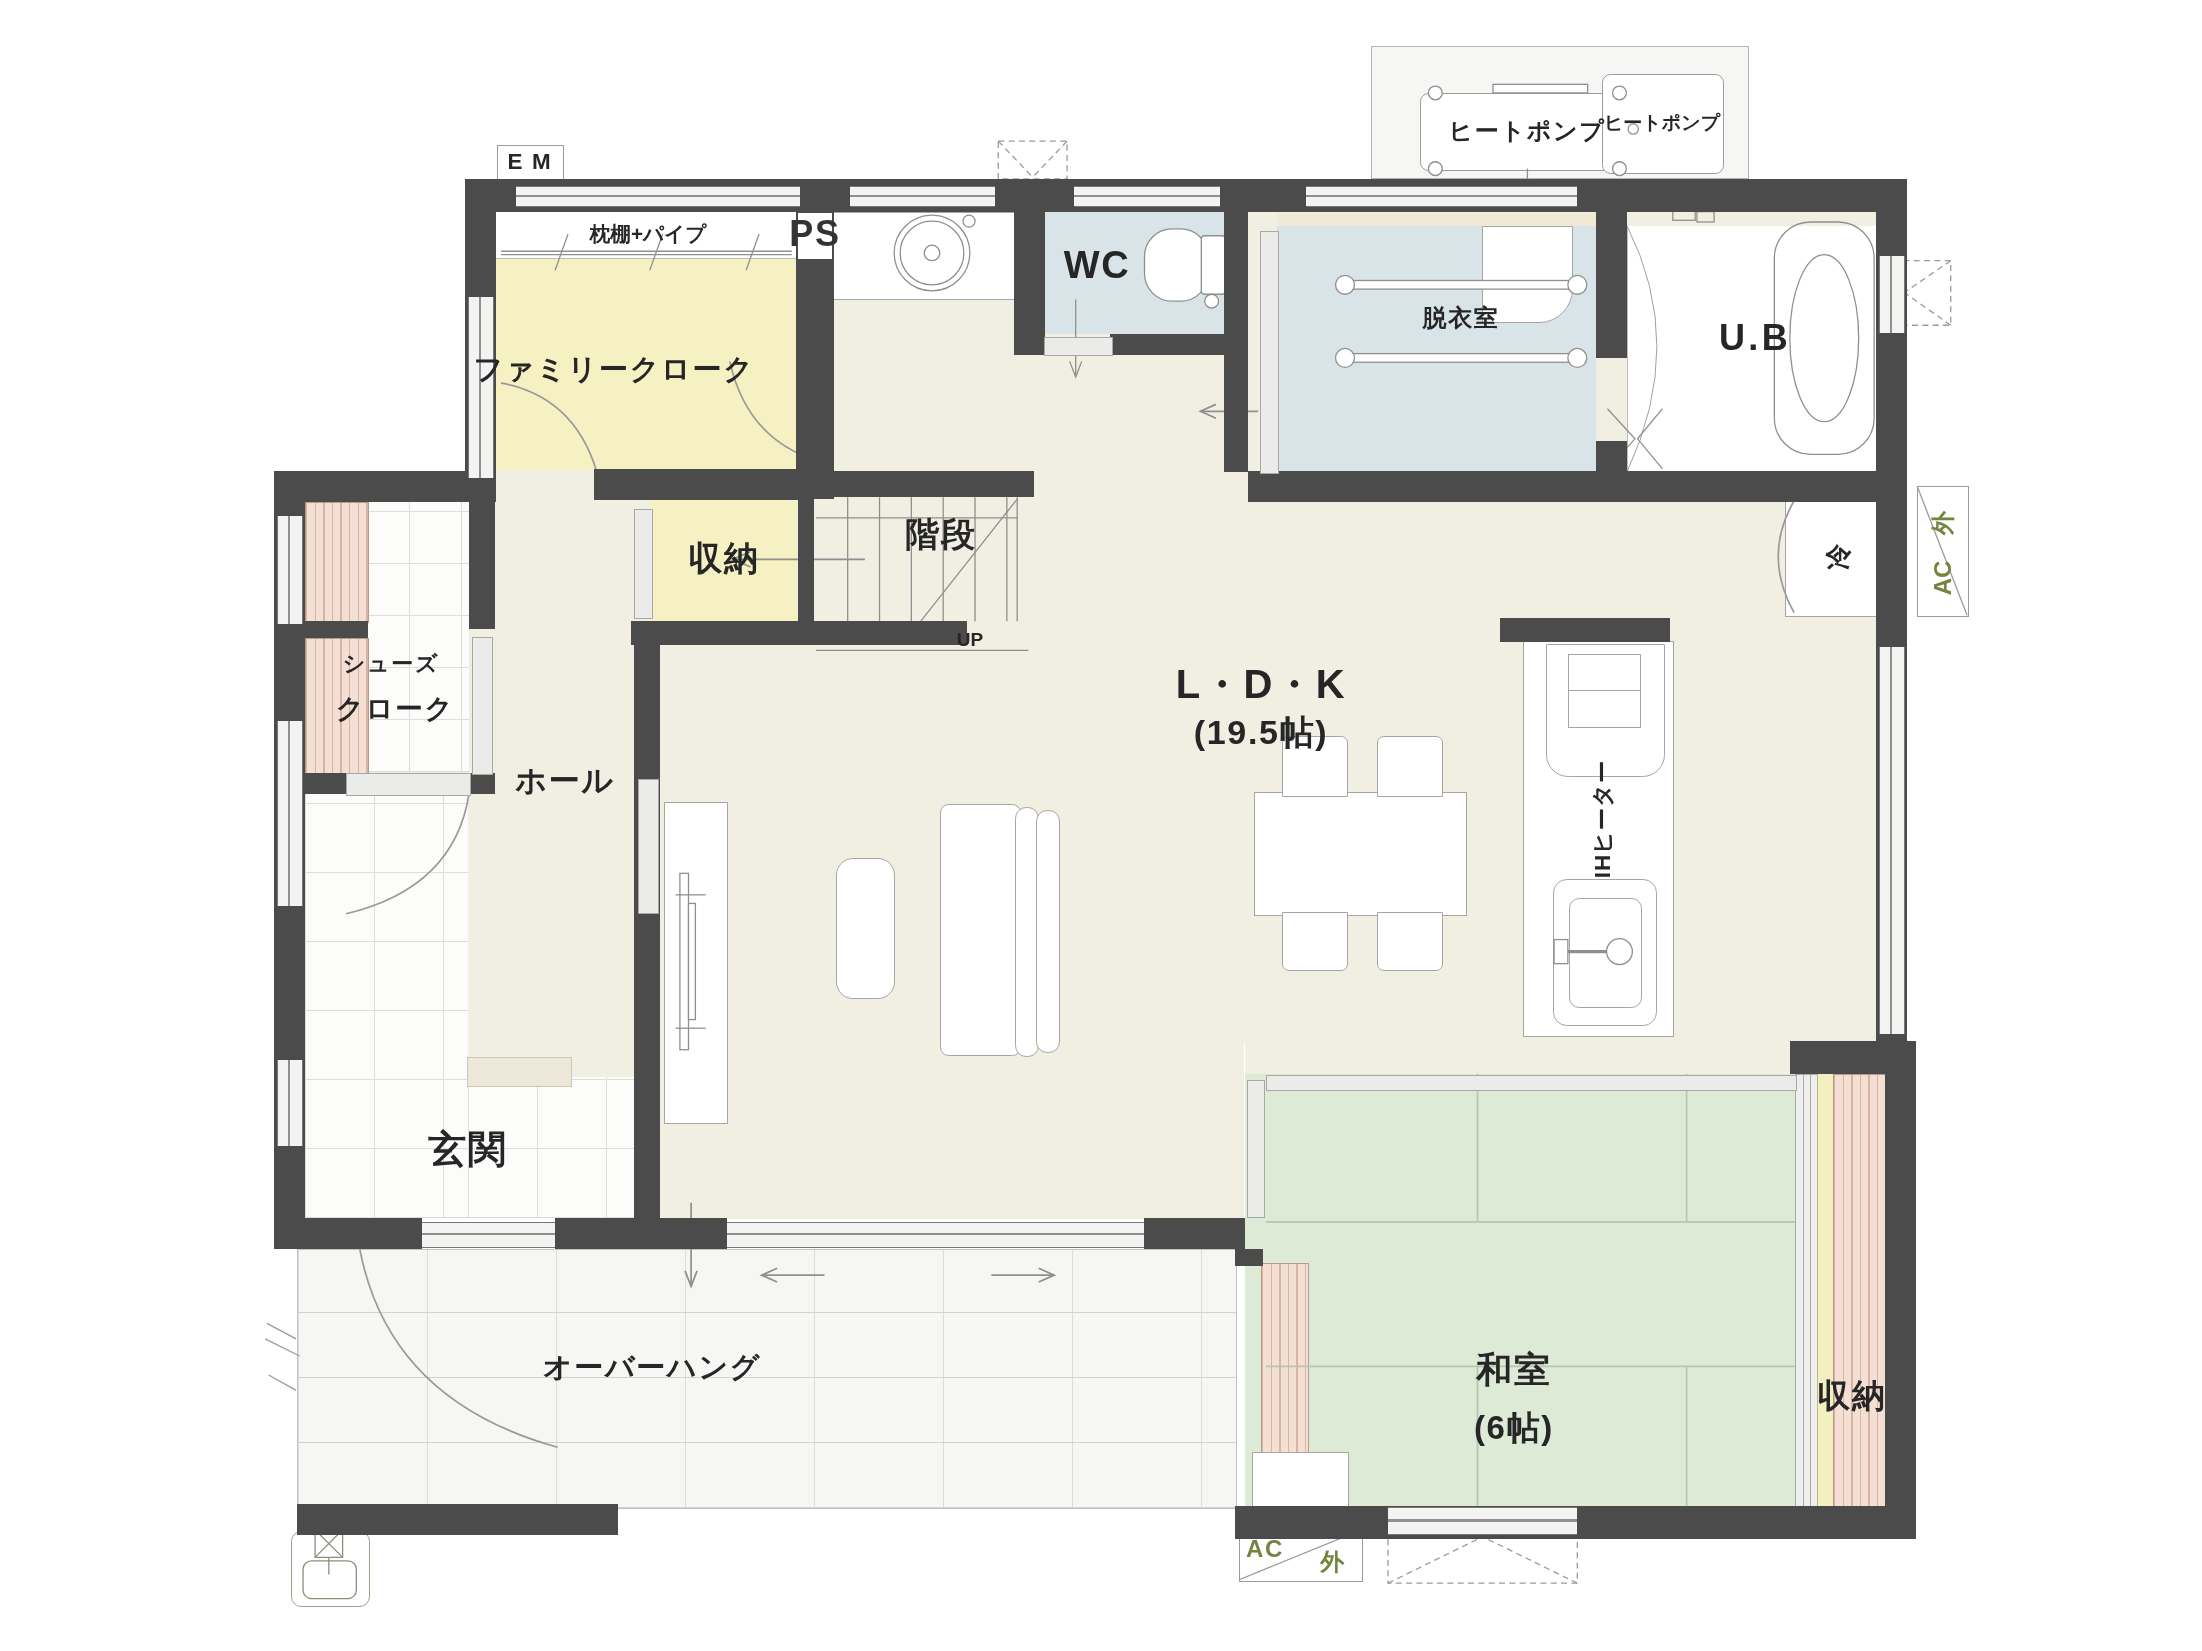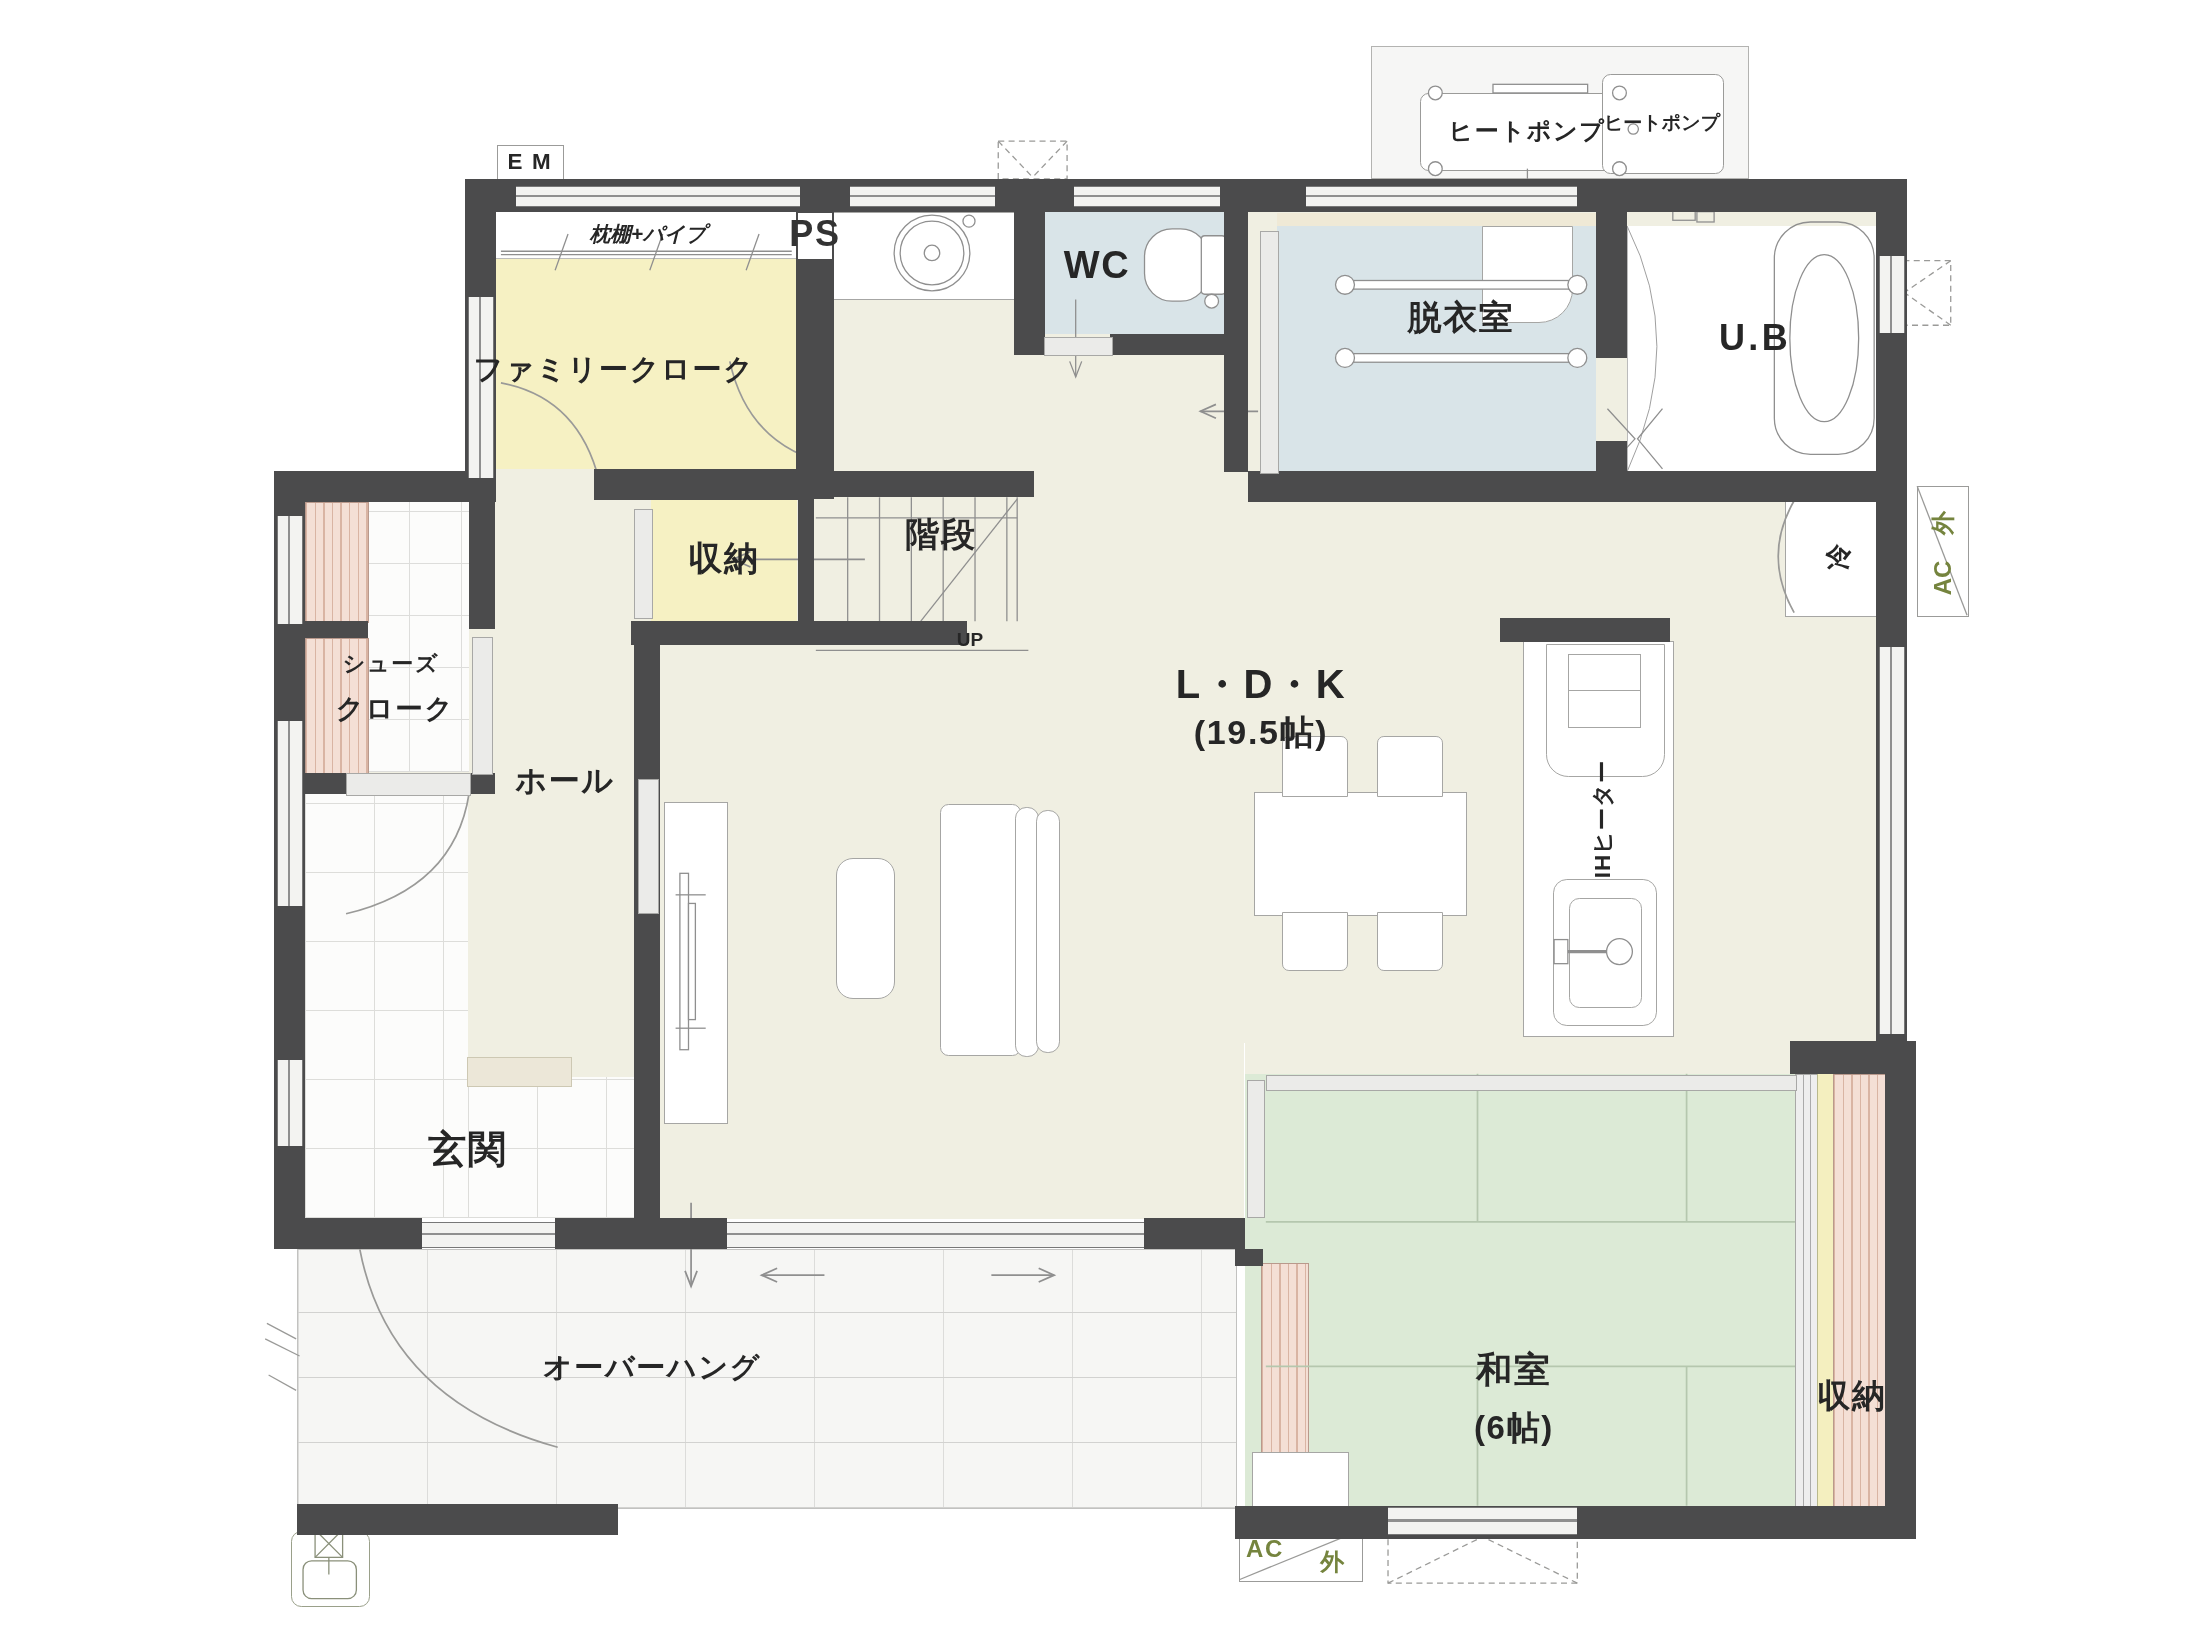--- a/index.html
+++ b/index.html
@@ -317,25 +317,25 @@
   <div class="track" style="left:472px;top:637px;width:19px;height:136px;"></div>
   <div class="track" style="left:638px;top:779px;width:19px;height:133px;"></div>
   <div class="track" style="left:634px;top:509px;width:17px;height:108px;"></div>
   <div class="track" style="left:1247px;top:1080px;width:15.5px;height:136px;"></div>
   <div class="track" style="left:1266px;top:1075px;width:529px;height:13.8px;"></div>
   <div class="track" style="left:346px;top:773px;width:123px;height:20.6px;"></div>
   <div class="track" style="left:1044px;top:337px;width:67px;height:17px;"></div>
   <div class="room white" style="left:798px;top:213px;width:34px;height:46px;"></div>
 
   <div class="lbl" style="left:530px;top:162px;font-size:22.4px;">E M</div>
-  <div class="lbl" style="left:648px;top:234px;font-size:20.6px;letter-spacing:0;font-style:italic;">枕棚+パイプ</div>
+  <div class="lbl" style="left:648px;top:234px;font-size:20.6px;letter-spacing:0;">枕棚+パイプ</div>
   <div class="lbl" style="left:614px;top:370px;font-size:29px;">ファミリークローク</div>
   <div class="lbl" style="left:815px;top:234px;font-size:36px;color:#333;">PS</div>
   <div class="lbl" style="left:1097px;top:265px;font-size:38px;">WC</div>
-  <div class="lbl" style="left:1461px;top:318px;font-size:34px;text-align:center;">脱衣室</div>
+  <div class="lbl" style="left:1461px;top:318px;font-size:24px;text-align:center;">脱衣室</div>
   <div class="lbl" style="left:1755px;top:338px;font-size:36px;letter-spacing:3.4px;">U.B</div>
   <div class="lbl" style="left:1527px;top:131px;font-size:24px;">ヒートポンプ</div>
   <div class="lbl" style="left:1662px;top:123px;font-size:19px;letter-spacing:0;">ヒートポンプ</div>
   <div class="lbl" style="left:724px;top:559px;font-size:34px;">収納</div>
   <div class="lbl" style="left:913px;top:535px;font-size:34px;margin-left:28px;">階段</div>
   <div class="lbl" style="left:970px;top:640px;font-size:19px;letter-spacing:0;">UP</div>
   <div class="lbl" style="left:1261px;top:684px;font-size:40px;">L・D・K</div>
   <div class="lbl" style="left:1261px;top:733px;font-size:34px;">(19.5帖)</div>
   <div class="lbl" style="left:391px;top:664px;font-size:22px;">シューズ</div>
   <div class="lbl" style="left:395px;top:709px;font-size:27.5px;">クローク</div>

